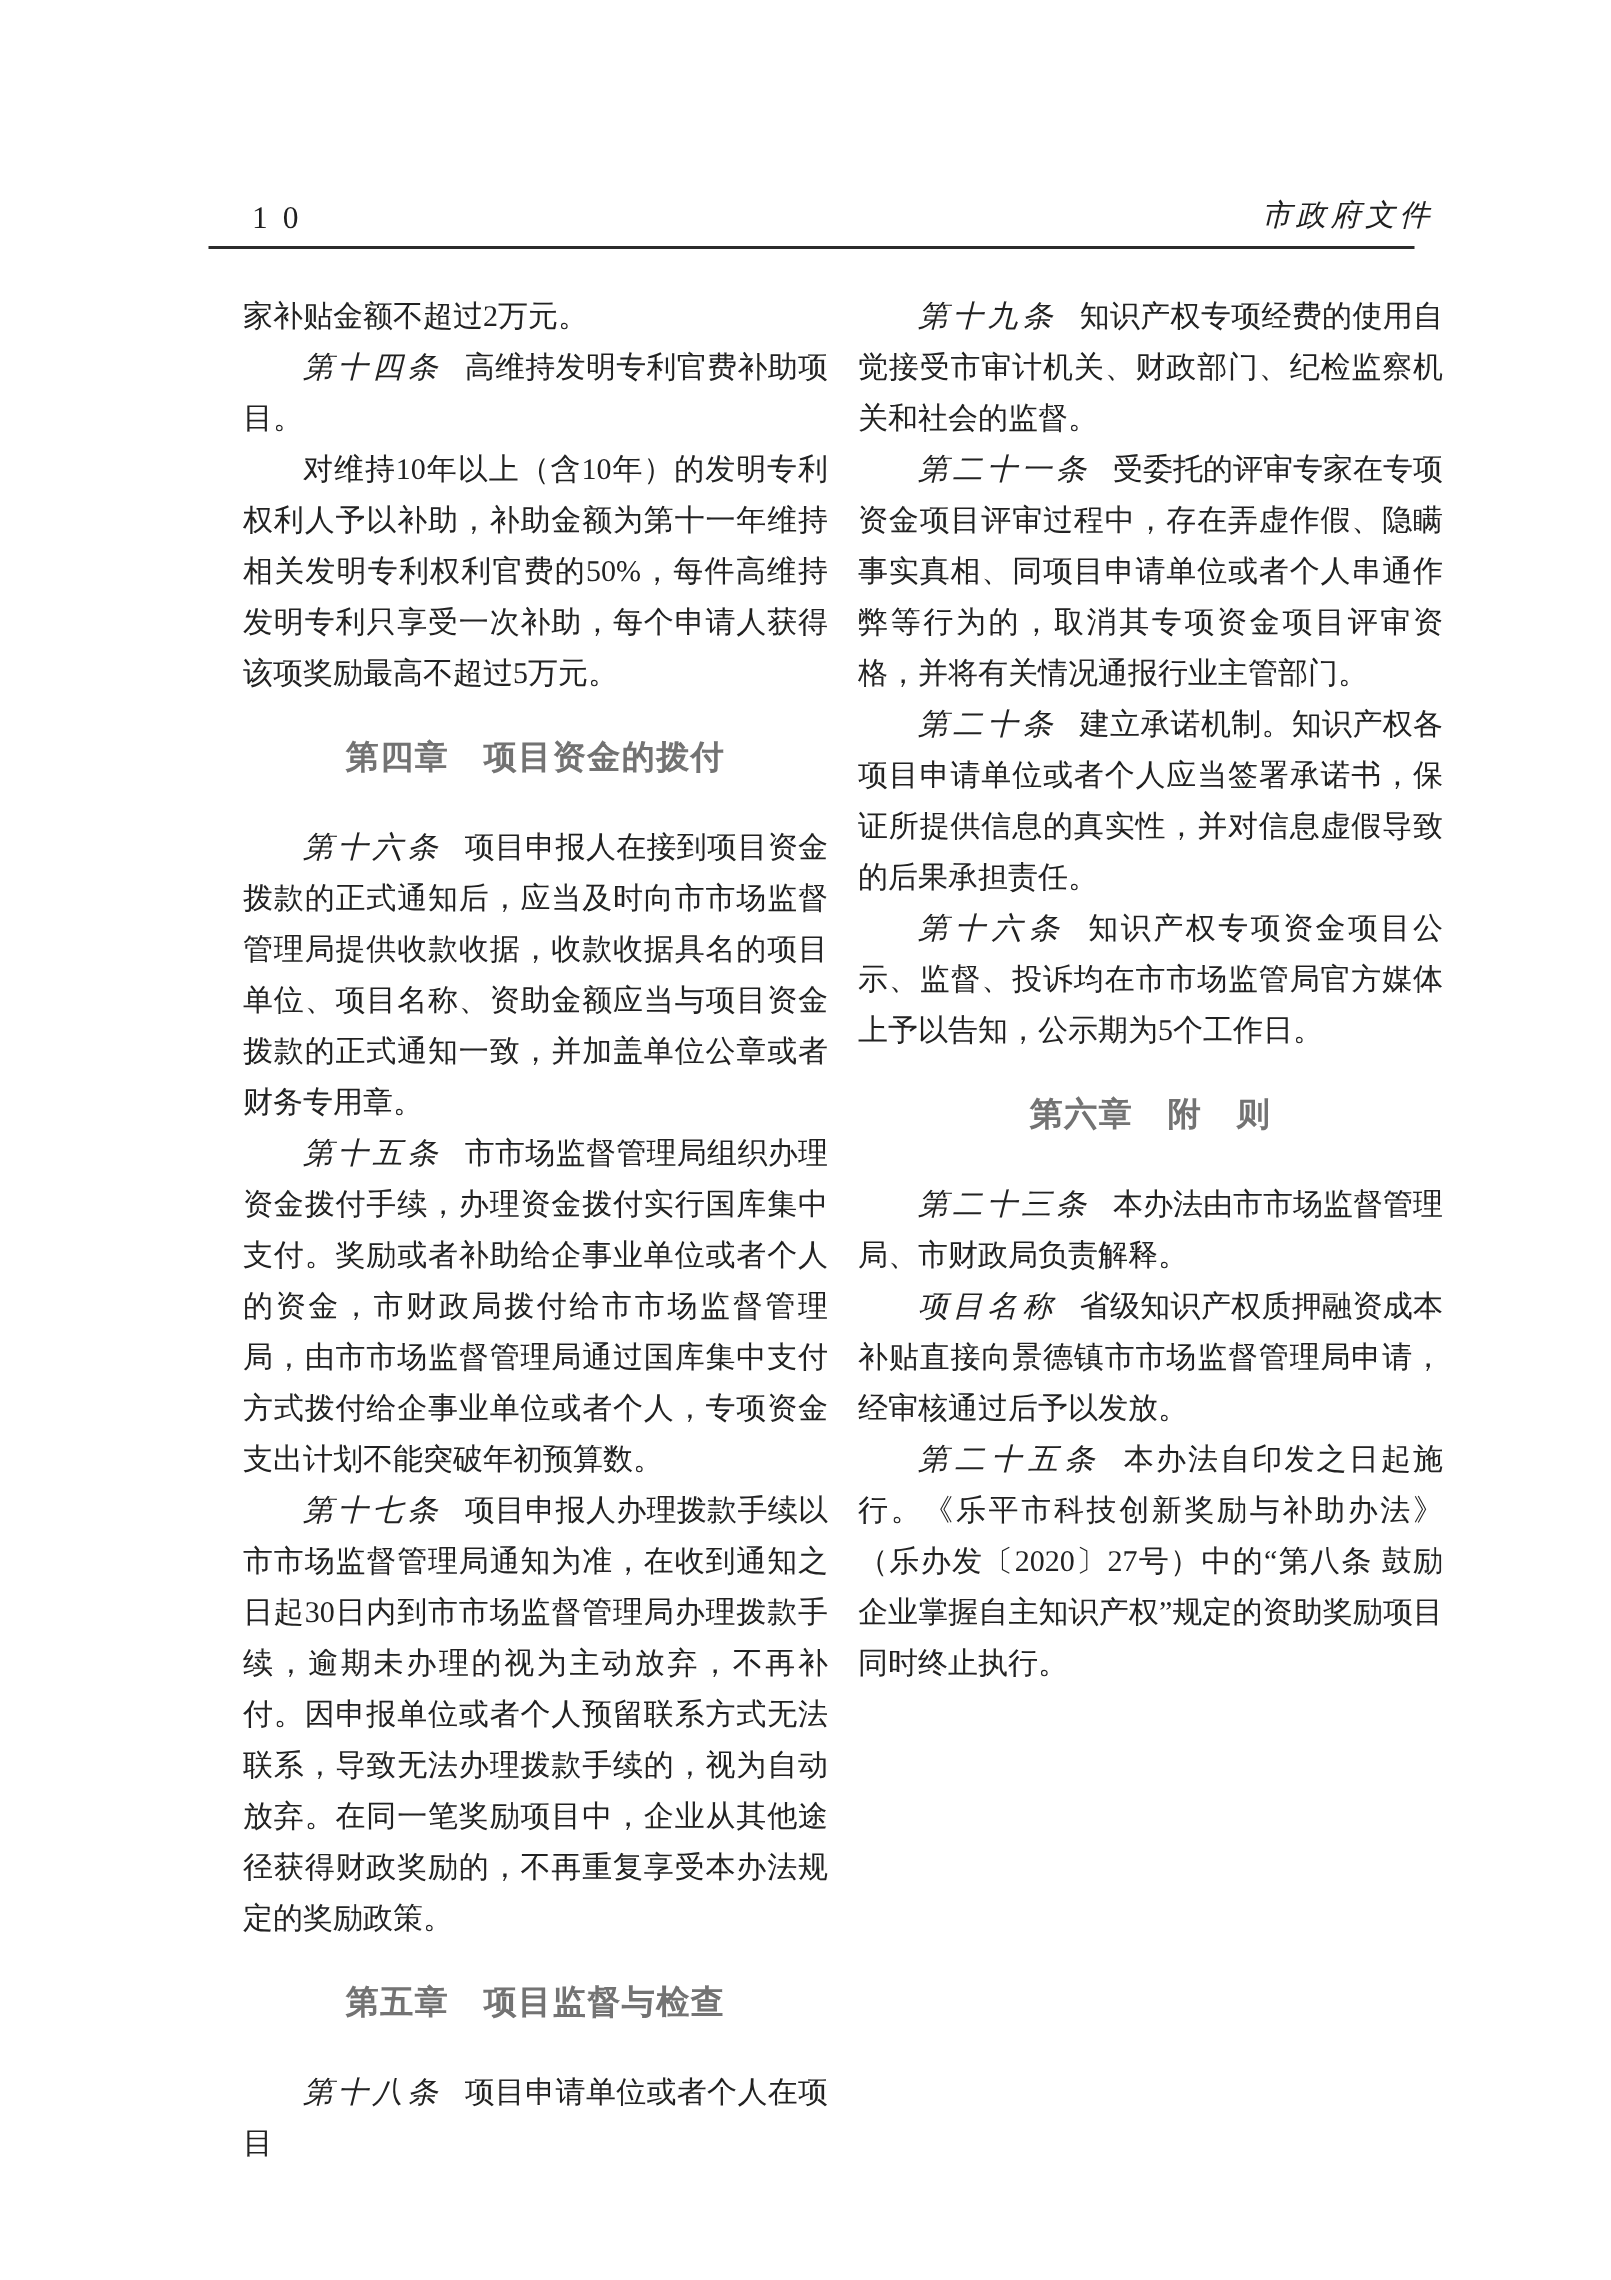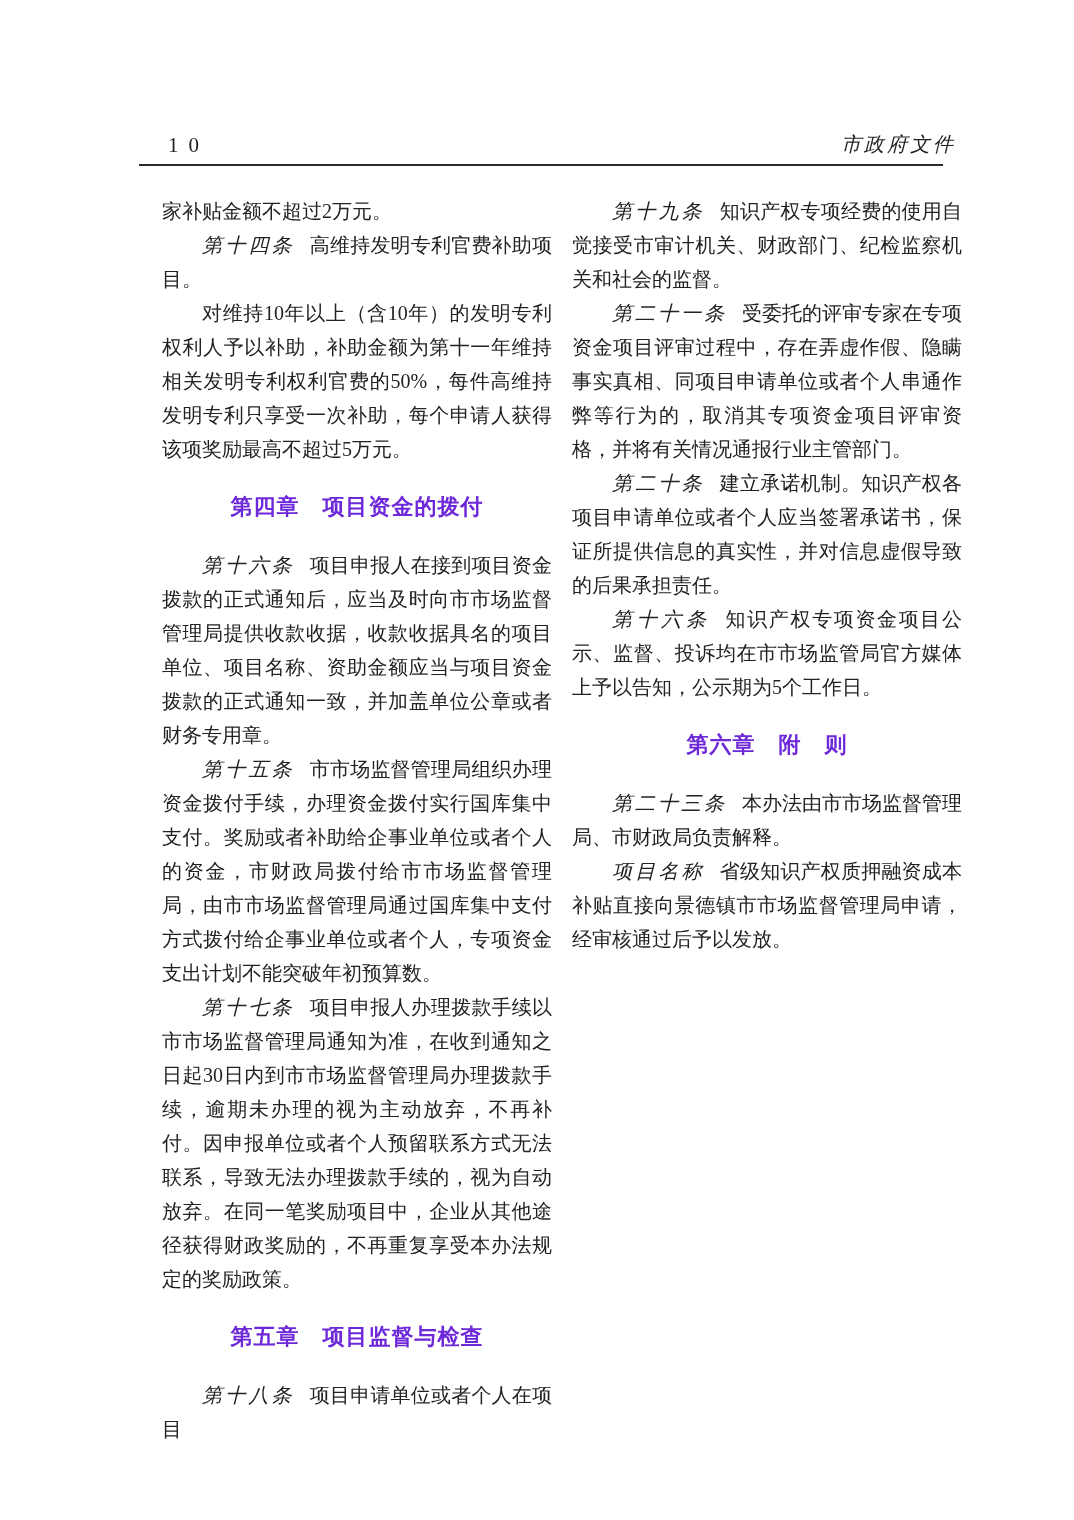--- a/index.html
+++ b/index.html
@@ -79,22 +79,22 @@
     margin-right: 15px;
     white-space: nowrap;
   }
   .chapter {
     margin: 24px 0;
     font-size: 22px;
     line-height: 34px;
     font-weight: bold;
     text-align: center;
     letter-spacing: 1px;
-    font-family: Liberation Serif, serif;
-    color: #6d28d9;
+    font-family: Liberation Mono, monospace;
+    color: #737373;
   }
 </style>
 </head>
 <body>
 
 <div class="page">
 
   <header class="page-header">
     <span class="page-num">10</span>
     <span class="doc-label">市政府文件</span>
@@ -115,16 +115,17 @@
         <p class="para"><span class="article-label">第十八条</span><span>项目申请单位或者个人在项目</span></p>
       </section>
     <section class="col">
         <p class="para"><span class="article-label">第十九条</span><span>知识产权专项经费的使用自觉接受市审计机关、财政部门、纪检监察机关和社会的监督。</span></p>
         <p class="para"><span class="article-label">第二十一条</span><span>受委托的评审专家在专项资金项目评审过程中，存在弄虚作假、隐瞒事实真相、同项目申请单位或者个人串通作弊等行为的，取消其专项资金项目评审资格，并将有关情况通报行业主管部门。</span></p>
         <p class="para"><span class="article-label">第二十条</span><span>建立承诺机制。知识产权各项目申请单位或者个人应当签署承诺书，保证所提供信息的真实性，并对信息虚假导致的后果承担责任。</span></p>
         <p class="para"><span class="article-label">第十六条</span><span>知识产权专项资金项目公示、监督、投诉均在市市场监管局官方媒体上予以告知，公示期为5个工作日。</span></p>
         <h2 class="chapter">第六章　附　则</h2>
         <p class="para"><span class="article-label">第二十三条</span><span>本办法由市市场监督管理局、市财政局负责解释。</span></p>
         <p class="para"><span class="article-label">项目名称</span><span>省级知识产权质押融资成本补贴直接向景德镇市市场监督管理局申请，经审核通过后予以发放。</span></p>
+        <p class="para"><span class="article-label">第二十五条</span><span>本办法自印发之日起施行。《乐平市科技创新奖励与补助办法》（乐办发〔2020〕27号）中的“第八条 鼓励企业掌握自主知识产权”规定的资助奖励项目同时终止执行。</span></p>
       </section>
   </main>
 
 </div>
 
 </body></html>

